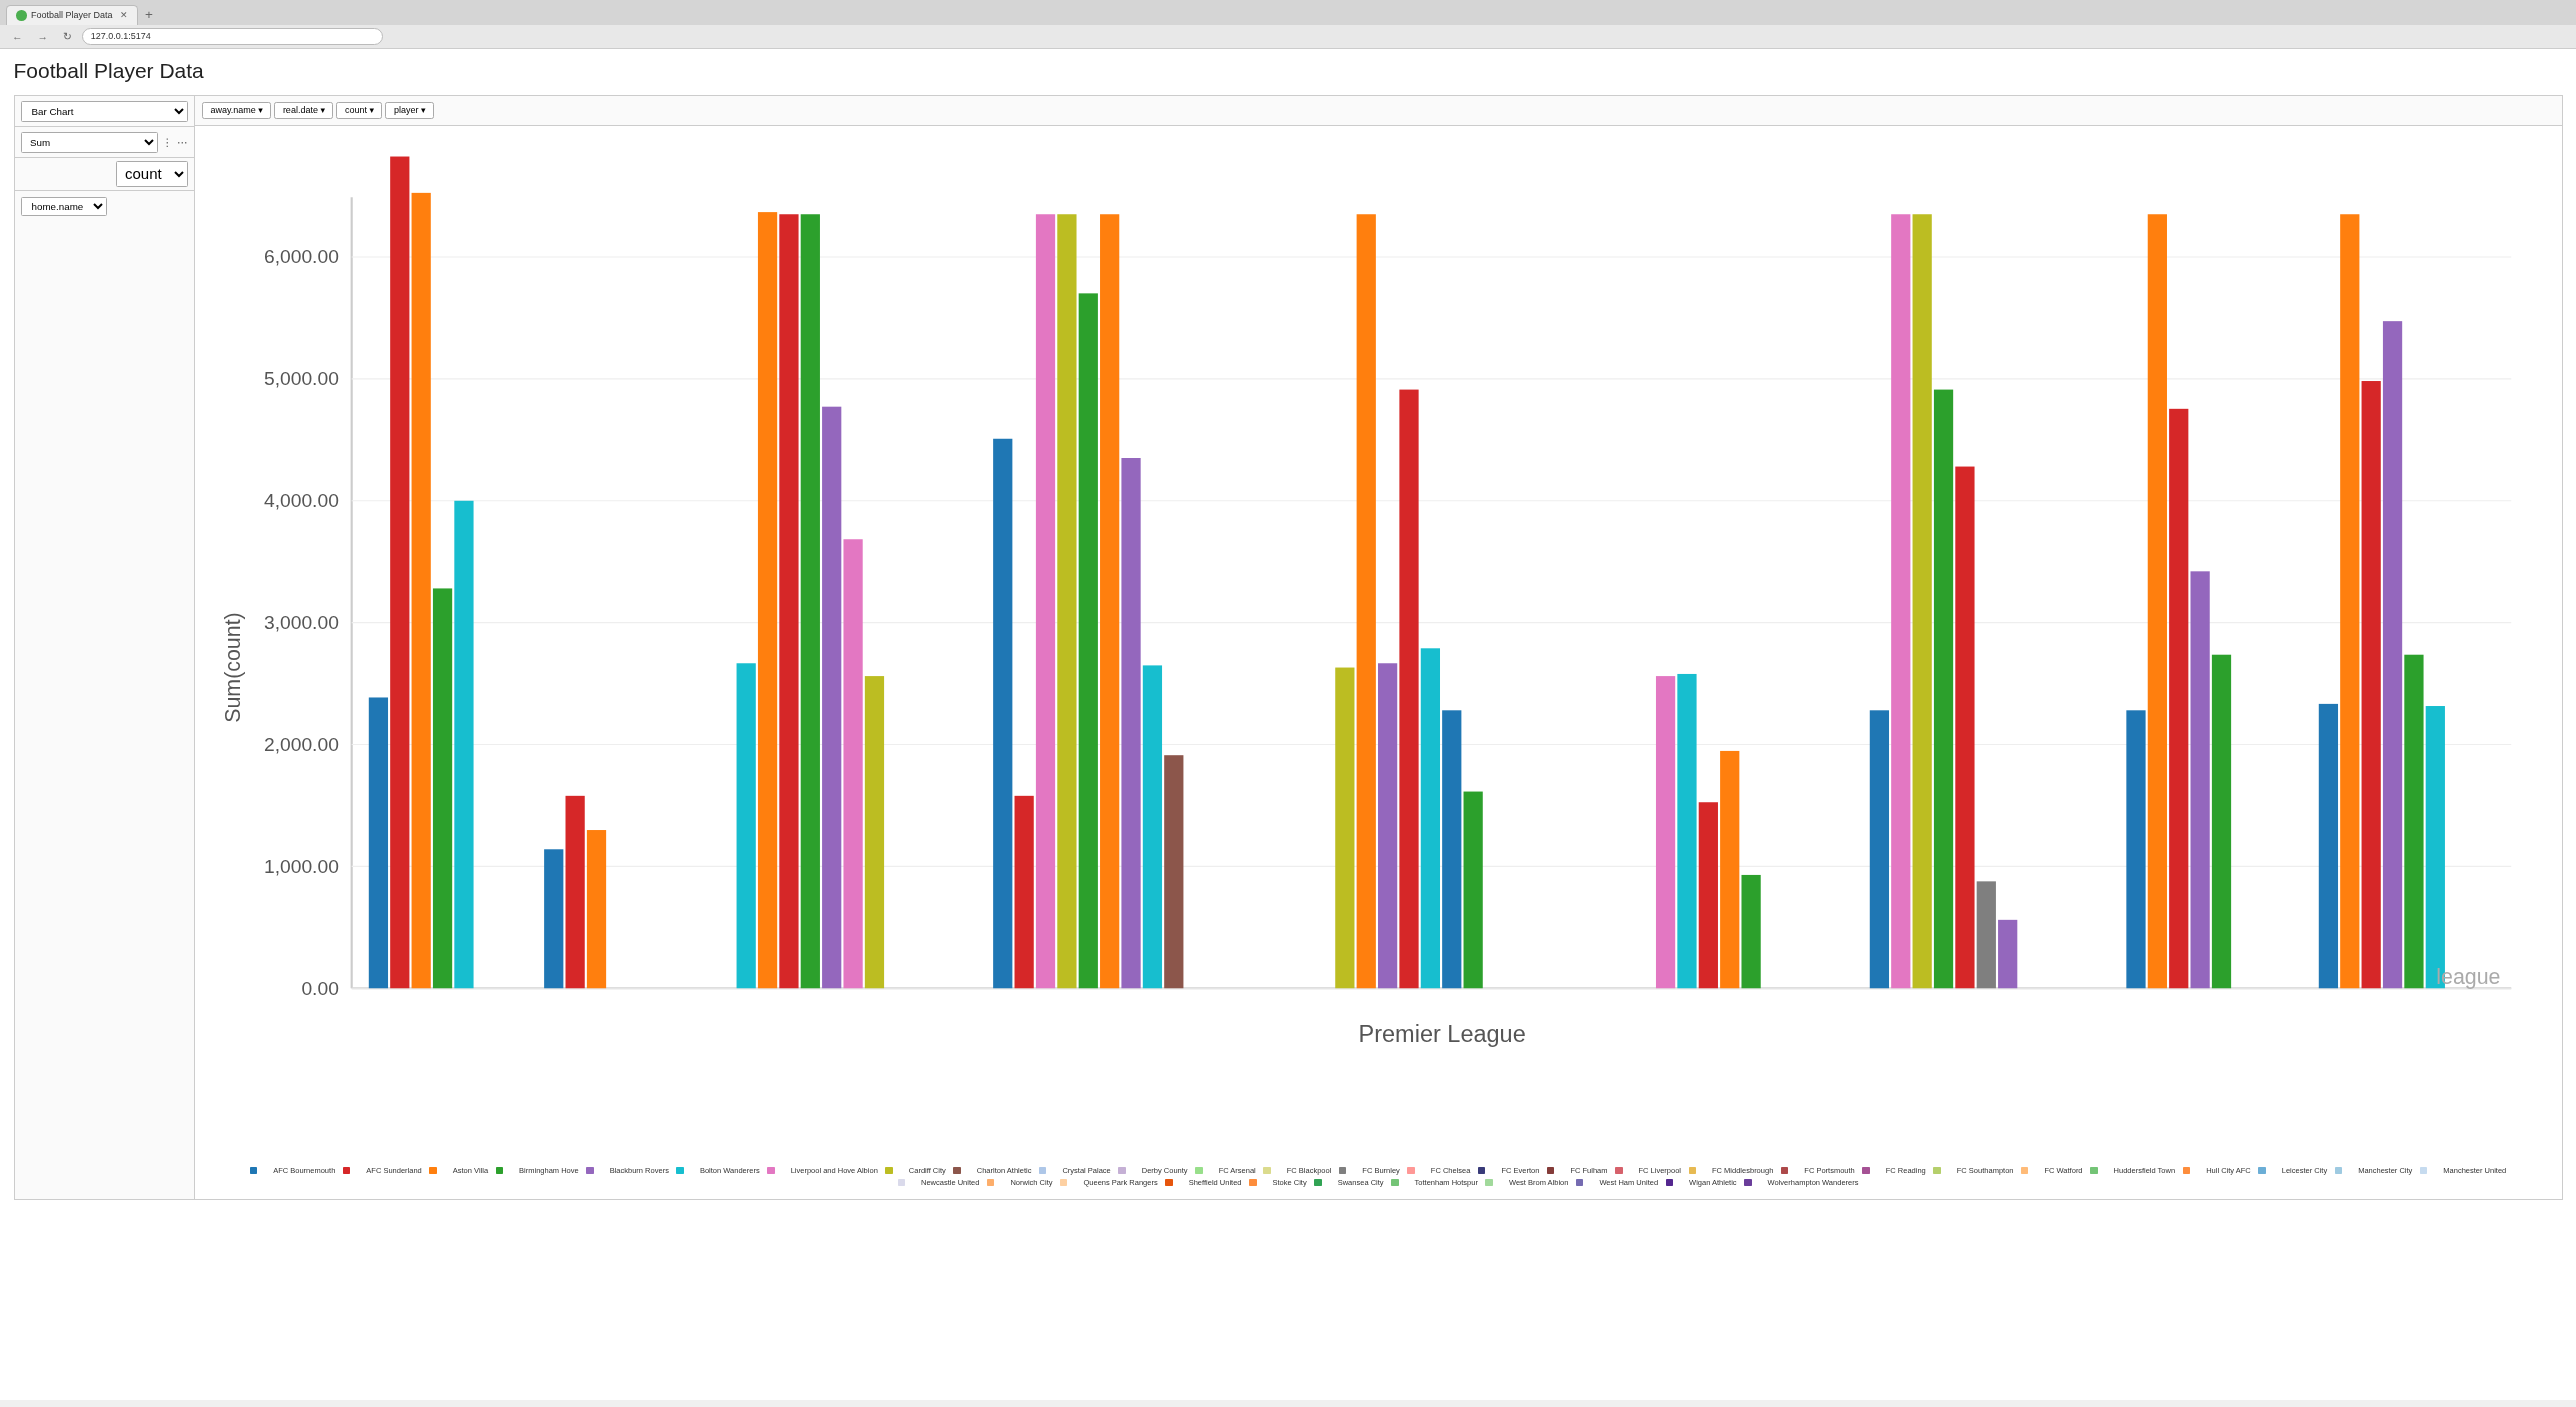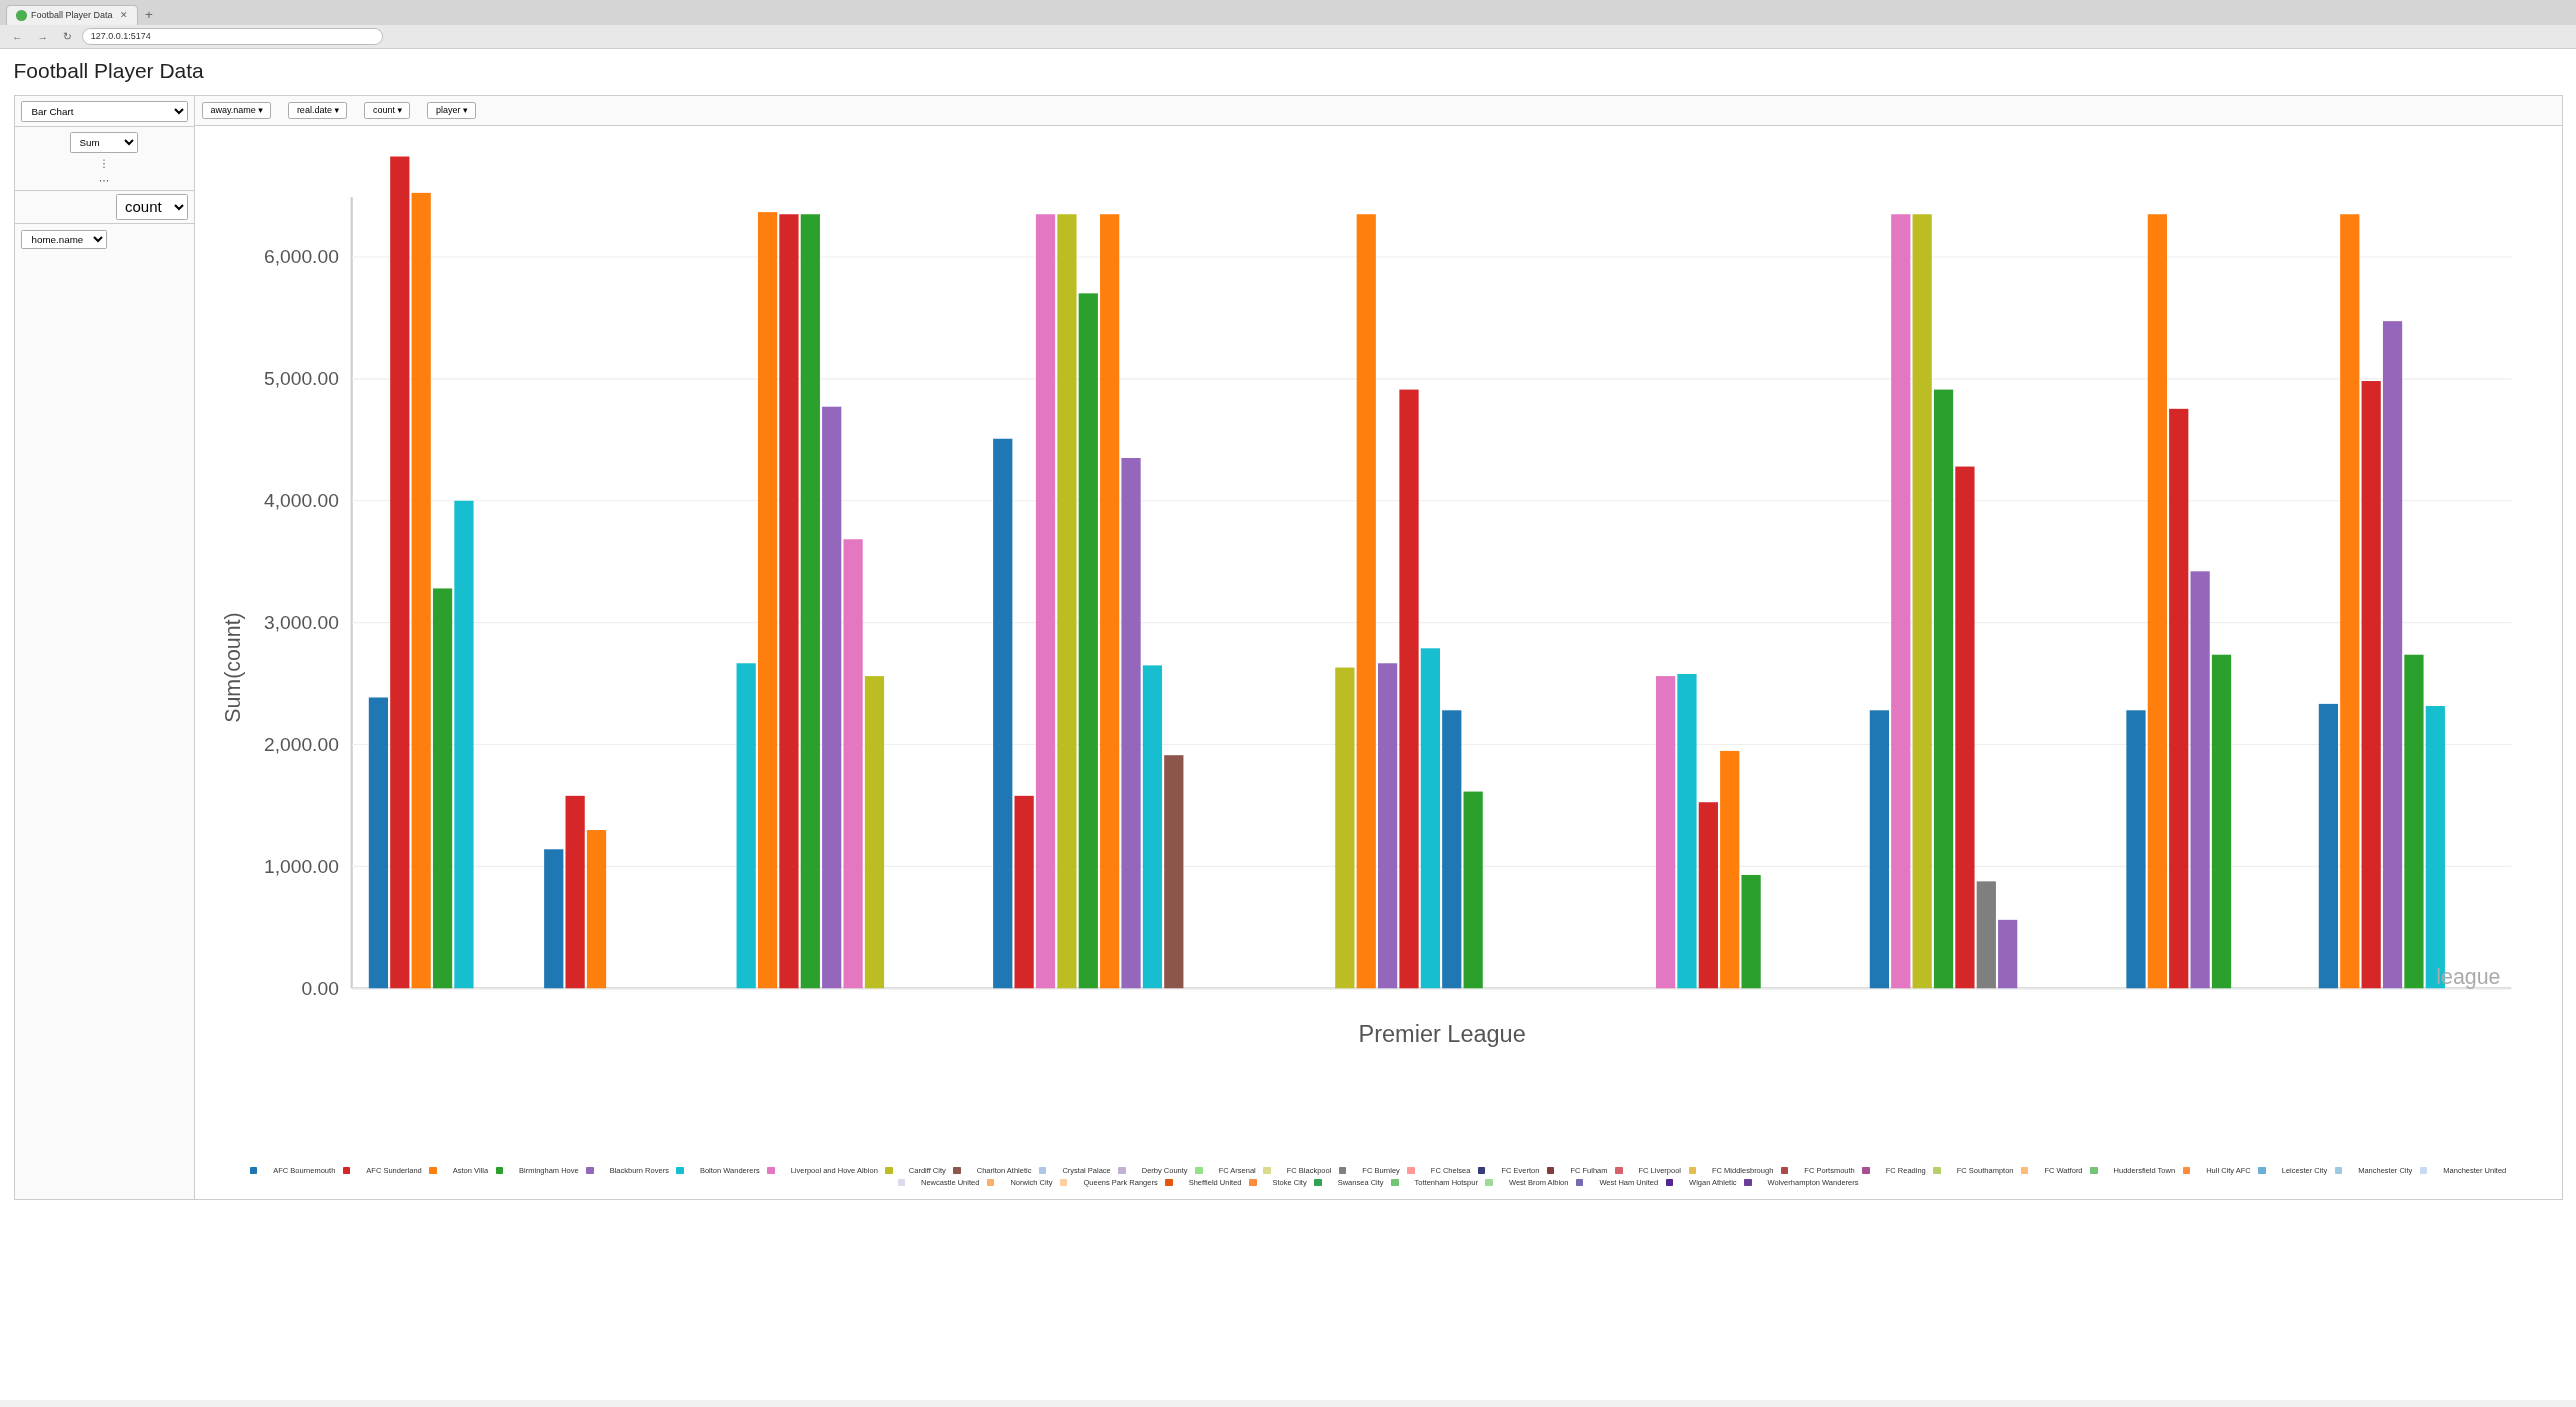--- a/index.html
+++ b/index.html
@@ -110,21 +110,20 @@
       background: #fff;
       font-size: 9.8px;
       appearance: auto;
     }
     .sidebar-sum-row {
       display: flex;
       align-items: center;
       padding: 4.5px 6px;
       border-bottom: 0.8px solid #ccc;
       gap: 4.5px;
-      flex-direction: column;
     }
     .sum-select {
       flex: 1;
       padding: 3px 4.5px;
       border: 0.8px solid #aaa;
       border-radius: 1.5px;
       font-size: 9.8px;
       background: #fff;
     }
     .icon-dots {
@@ -159,21 +158,21 @@
     .chart-area {
       flex: 1;
       border: 0.8px solid #ccc;
       border-left: none;
       background: #fff;
       display: flex;
       flex-direction: column;
     }
     .filter-bar {
       display: flex;
-      gap: 17px;
+      gap: 3px;
       padding: 6px 7.5px;
       border-bottom: 0.8px solid #ccc;
       background: #fafafa;
       flex-wrap: wrap;
     }
     .filter-pill {
       padding: 2.3px 7.5px;
       border: 0.8px solid #aaa;
       border-radius: 2.3px;
       font-size: 9px;

